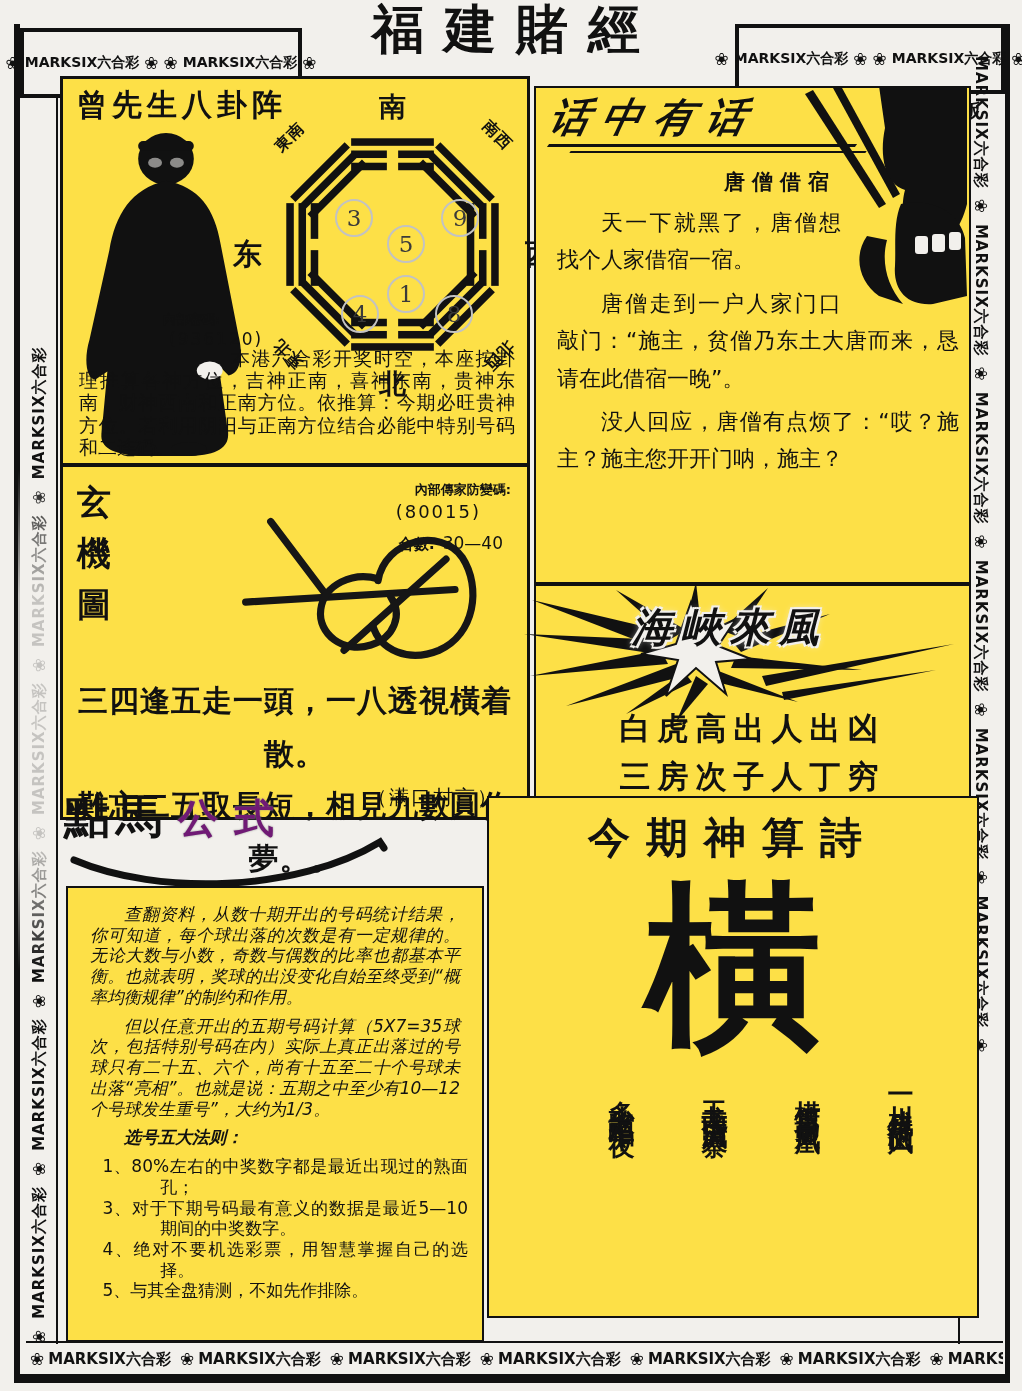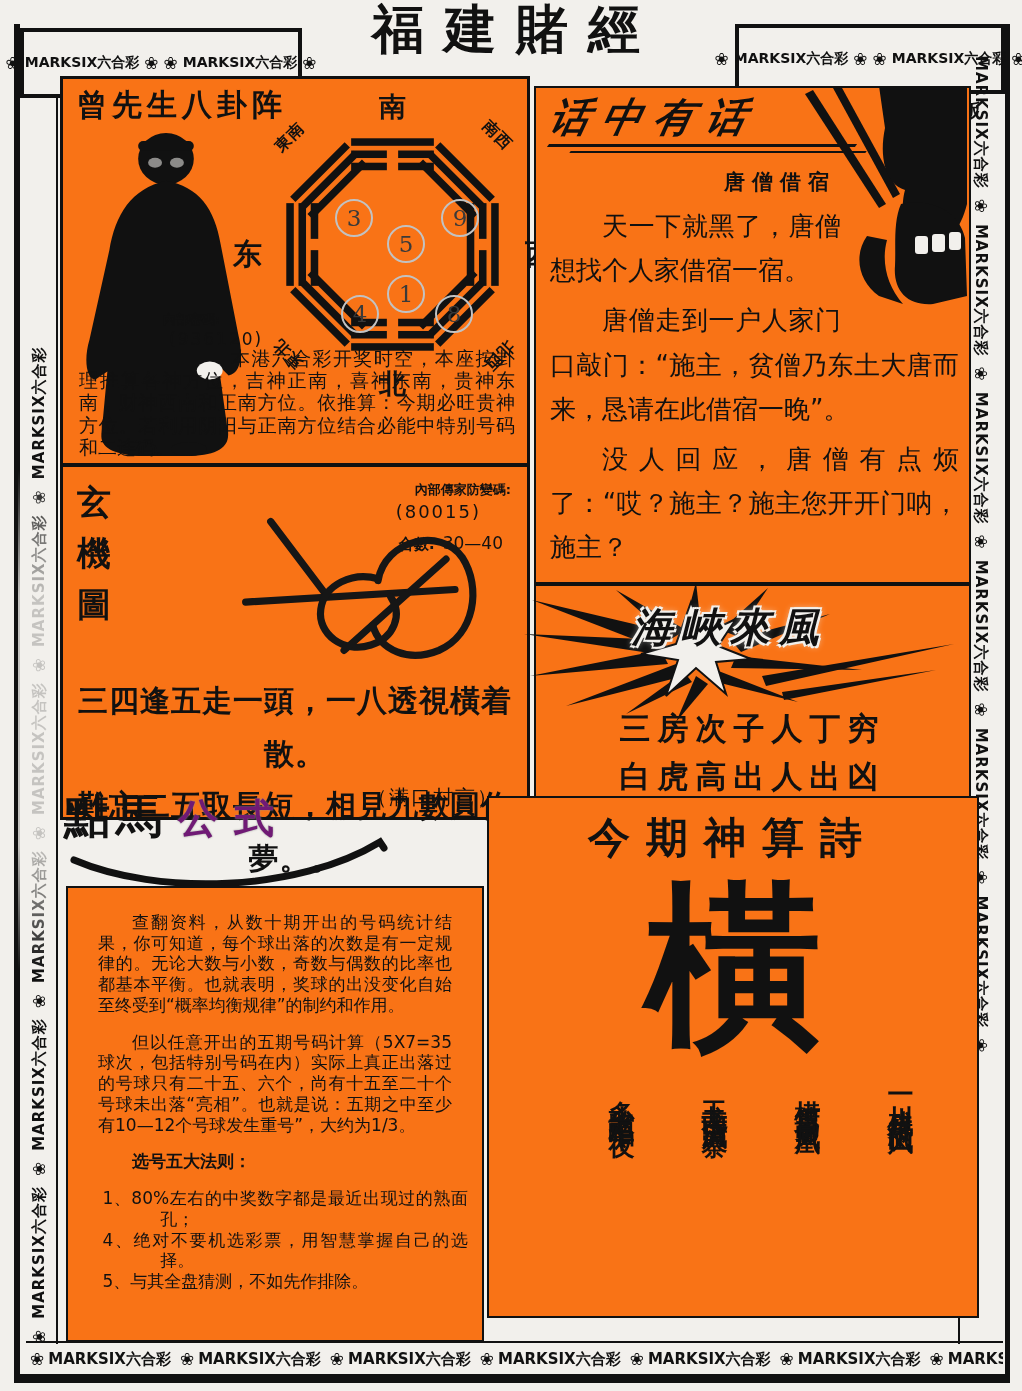--- a/index.html
+++ b/index.html
@@ -26,21 +26,21 @@
   .bstrip{display:flex;align-items:center;gap:10px;font-weight:700;font-size:15px;letter-spacing:1px;white-space:nowrap;}
   .strip-left{position:absolute;left:22px;top:1344px;width:1244px;height:34px;transform-origin:0 0;transform:rotate(-90deg);}
   .strip-right{position:absolute;left:998px;top:56px;width:1286px;height:34px;transform-origin:0 0;transform:rotate(90deg);}
   .fade-left{position:absolute;left:18px;top:470px;width:40px;height:500px;
       background:linear-gradient(rgba(242,240,236,0) 0%,rgba(242,240,236,.8) 25%,rgba(242,240,236,.8) 75%,rgba(242,240,236,0) 100%);}
   .strip-bottom{position:absolute;left:26px;right:19px;bottom:16px;height:32px;border-top:2px solid #111;
       display:flex;align-items:center;gap:9px;font-weight:700;font-size:15px;white-space:nowrap;overflow:hidden;padding-left:4px;}
   .bunit{display:inline-flex;align-items:center;gap:4px;}
 
   
-  .cbox{position:absolute;background:#f97316;}
+  .cbox{position:absolute;background:#fde047;}
   .box-bagua{left:60px;top:76px;width:464px;height:384px;border:3px solid #111;}
   .box-story{left:534px;top:86px;width:433px;height:494px;border:2px solid #111;}
   .box-xuanji{left:60px;top:464px;width:464px;height:350px;border:3px solid #111;}
   .box-haixia{left:534px;top:584px;width:433px;height:231px;border:2px solid #111;}
   .box-dianma{left:66px;top:886px;width:414px;height:452px;border:2px solid #111;}
   .box-poem{left:487px;top:796px;width:480px;height:518px;border:2px solid #111;padding-left:8px;}
 
   
   .bagua-title{position:absolute;left:14px;top:6px;font-family:"DejaVu Serif",serif;font-weight:900;font-size:30px;letter-spacing:5px;}
   .portrait{position:absolute;left:6px;top:50px;width:190px;height:328px;}
@@ -64,21 +64,21 @@
   .bagua-body{position:absolute;left:16px;right:12px;top:268px;font-size:19px;line-height:1.17;
               text-align:justify;text-indent:152px;}
 
   
   .story-title{position:absolute;left:14px;top:2px;font-family:"DejaVu Serif",serif;font-weight:900;font-style:italic;
       font-size:40px;letter-spacing:12px;transform:skewX(-12deg);}
   .speed1{position:absolute;left:12px;top:56px;width:308px;height:3px;background:#111;transform:skewX(-35deg);}
   .speed2{position:absolute;left:34px;top:63px;width:296px;height:2px;background:#111;transform:skewX(-35deg);}
   .story-face{position:absolute;right:2px;top:-2px;width:184px;height:222px;}
   .story-sub{position:absolute;left:188px;top:80px;font-size:21px;font-weight:700;letter-spacing:7px;}
-  .story-body{position:absolute;left:14px;right:10px;top:116px;font-size:26px;line-height:1.7;text-align:justify;}
+  .story-body{position:absolute;left:21px;right:10px;top:116px;font-size:22px;line-height:1.7;text-align:justify;}
   .story-body .imgpad{float:right;width:118px;height:108px;}
   .story-body p{margin:0 0 6px 0;text-indent:2em;}
 
   
   .xj-title{position:absolute;left:14px;top:10px;width:40px;font-family:"DejaVu Serif",serif;font-weight:700;
       font-size:34px;line-height:1.5;word-break:break-all;}
   .xj-code-label{position:absolute;right:16px;top:14px;font-size:13px;font-weight:900;}
   .xj-code{position:absolute;right:46px;top:34px;font-size:18px;letter-spacing:2px;}
   .xj-sum{position:absolute;right:24px;top:66px;font-size:15px;}
   .xj-sum b{font-weight:900;margin-right:8px;}
@@ -94,21 +94,21 @@
       text-shadow:2px 2px 0 #f2f0ec,-2px -2px 0 #f2f0ec,2px -2px 0 #f2f0ec,-2px 2px 0 #f2f0ec,0 0 7px #f2f0ec;}
   .hx-lines{position:absolute;left:0;right:0;top:118px;text-align:center;font-weight:900;font-size:31px;
       letter-spacing:7px;line-height:1.55;font-family:"DejaVu Serif",serif;}
 
   
   .dm-title{position:absolute;left:64px;top:786px;white-space:nowrap;}
   .dm-title .main{font-size:46px;font-weight:900;font-family:"DejaVu Serif",serif;letter-spacing:6px;}
   .dm-title .sub{font-size:40px;font-weight:800;color:#701a75;letter-spacing:16px;margin-left:10px;text-shadow:0 0 2px #8f8f8f;}
   .dm-swoosh{position:absolute;left:66px;top:834px;width:330px;height:58px;}
   .dm-body{position:absolute;left:6px;right:6px;top:4px;bottom:4px;padding:4px 8px;font-size:17px;line-height:1.22;text-align:justify;}
-  .dm-body p{margin:16px;text-indent:2em;}
+  .dm-body p{margin:8px;text-indent:2em;font-style:italic;}
   .dm-rules-title{margin:0;text-indent:2em;font-weight:700;}
   .dm-rules{margin:0;padding:0;list-style:none;}
   .dm-rules li{padding-left:3.4em;text-indent:-3.4em;margin-left:1.2em;}
 
   
   .poem-title{position:absolute;left:0;right:0;top:12px;text-align:center;font-family:"DejaVu Serif",serif;
       font-weight:700;font-size:42px;letter-spacing:16px;}
   .poem-big{position:absolute;left:0;right:0;top:62px;text-align:center;font-family:"DejaVu Serif",serif;
       font-weight:900;font-size:176px;line-height:1.2;}
   .poem-cols{position:absolute;right:58px;top:282px;bottom:10px;left:40px;
@@ -320,39 +320,40 @@
         <polygon points="274,120 192,88 184,98"></polygon>
         <polygon points="152,140 172,94 184,102"></polygon>
         <polygon points="102,132 160,90 168,100"></polygon>
         <polygon points="238,94 430,62 242,104"></polygon>
         <polygon points="258,110 412,88 260,118"></polygon>
       </g>
       <polygon points="167,20 180,52 212,37 194,64 227,77 192,80 202,112 172,86 142,114 154,78 117,72 152,62" fill="#f2f0ec" stroke="#111" stroke-width="2"></polygon>
     </svg>
     <div class="hx-title">海峽來風</div>
     <div class="hx-lines">
+      <div>白虎高出人出凶</div>
       <div>三房次子人丁穷</div>
-      <div>白虎高出人出凶</div>
     </div>
   </div>
 
   <div class="dm-title">
     <span class="main">點馬</span><span class="sub">公式</span>
   </div>
   <svg class="dm-swoosh" viewBox="0 0 330 58">
     <path d="M8,26 C92,62 232,58 314,8 L318,14" fill="none" stroke="#111" stroke-width="7" stroke-linecap="round"></path>
   </svg>
 
   <div class="cbox box-dianma">
     <div class="dm-body">
       <p>查翻资料，从数十期开出的号码统计结果，你可知道，每个球出落的次数是有一定规律的。无论大数与小数，奇数与偶数的比率也都基本平衡。也就表明，奖球的出没变化自始至终受到“概率均衡规律”的制约和作用。</p>
       <p>但以任意开出的五期号码计算（5X7=35球次，包括特别号码在内）实际上真正出落过的号球只有二十五、六个，尚有十五至二十个号球未出落“亮相”。也就是说：五期之中至少有10—12个号球发生重号”，大约为1/3。</p>
       <p class="dm-rules-title">选号五大法则：</p>
       <ul class="dm-rules">
         <li>1、80%左右的中奖数字都是最近出现过的熟面孔；</li>
+        <li>3、对于下期号码最有意义的数据是最近5—10期间的中奖数字。</li>
         <li>4、绝对不要机选彩票，用智慧掌握自己的选择。</li>
         <li>5、与其全盘猜测，不如先作排除。</li>
       </ul>
     </div>
   </div>
 
   <div class="cbox box-poem">
     <div class="poem-title">今期神算詩</div>
     <div class="poem-big">橫</div>
     <div class="poem-cols">

